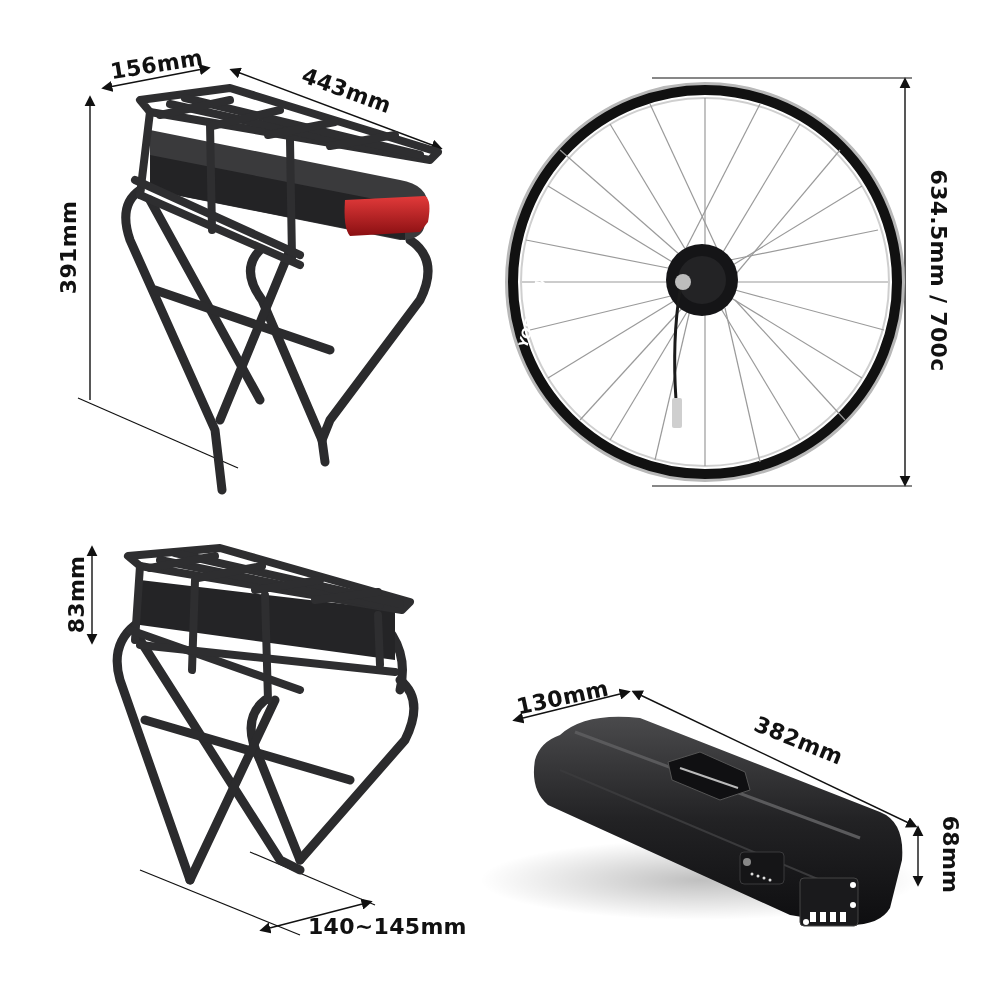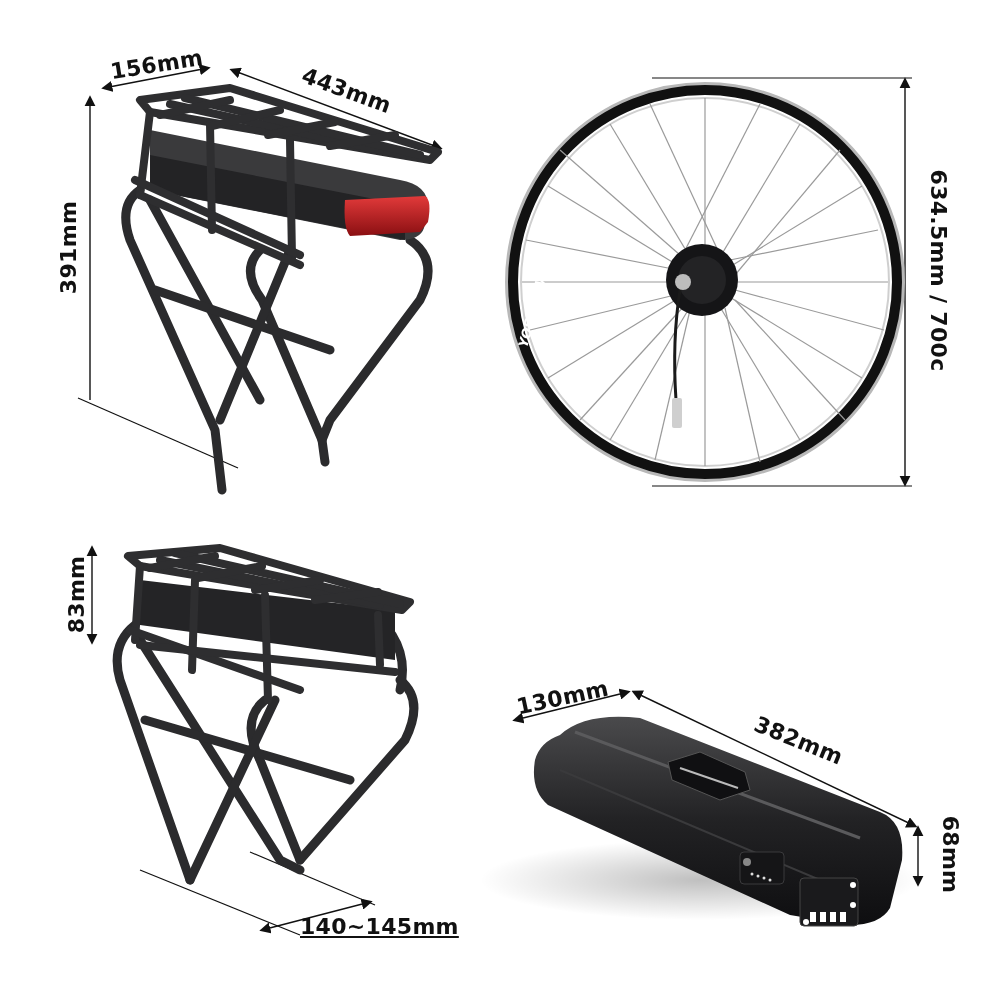--- a/index.html
+++ b/index.html
@@ -182,17 +182,17 @@
   </g>
 </svg>
 
 <div class="label" style="left:110px;top:52px;transform:rotate(-9deg);">156mm</div>
 <div class="label" style="left:300px;top:78px;transform:rotate(20deg);">443mm</div>
 <div class="label" style="left:22px;top:235px;transform:rotate(-90deg);">391mm</div>
 
 <div class="label" style="left:838px;top:258px;transform:rotate(90deg);">634.5mm / 700c</div>
 
 <div class="label" style="left:38px;top:582px;transform:rotate(-90deg);">83mm</div>
-<div class="label" style="left:300px;top:914px;text-decoration:underline;">140~145mm</div>
+<div class="label" style="left:308px;top:914px;">140~145mm</div>
 
 <div class="label" style="left:516px;top:685px;transform:rotate(-12deg);">130mm</div>
 <div class="label" style="left:752px;top:728px;transform:rotate(22deg);">382mm</div>
 <div class="label" style="left:912px;top:842px;transform:rotate(90deg);">68mm</div>
 
 </body></html>

